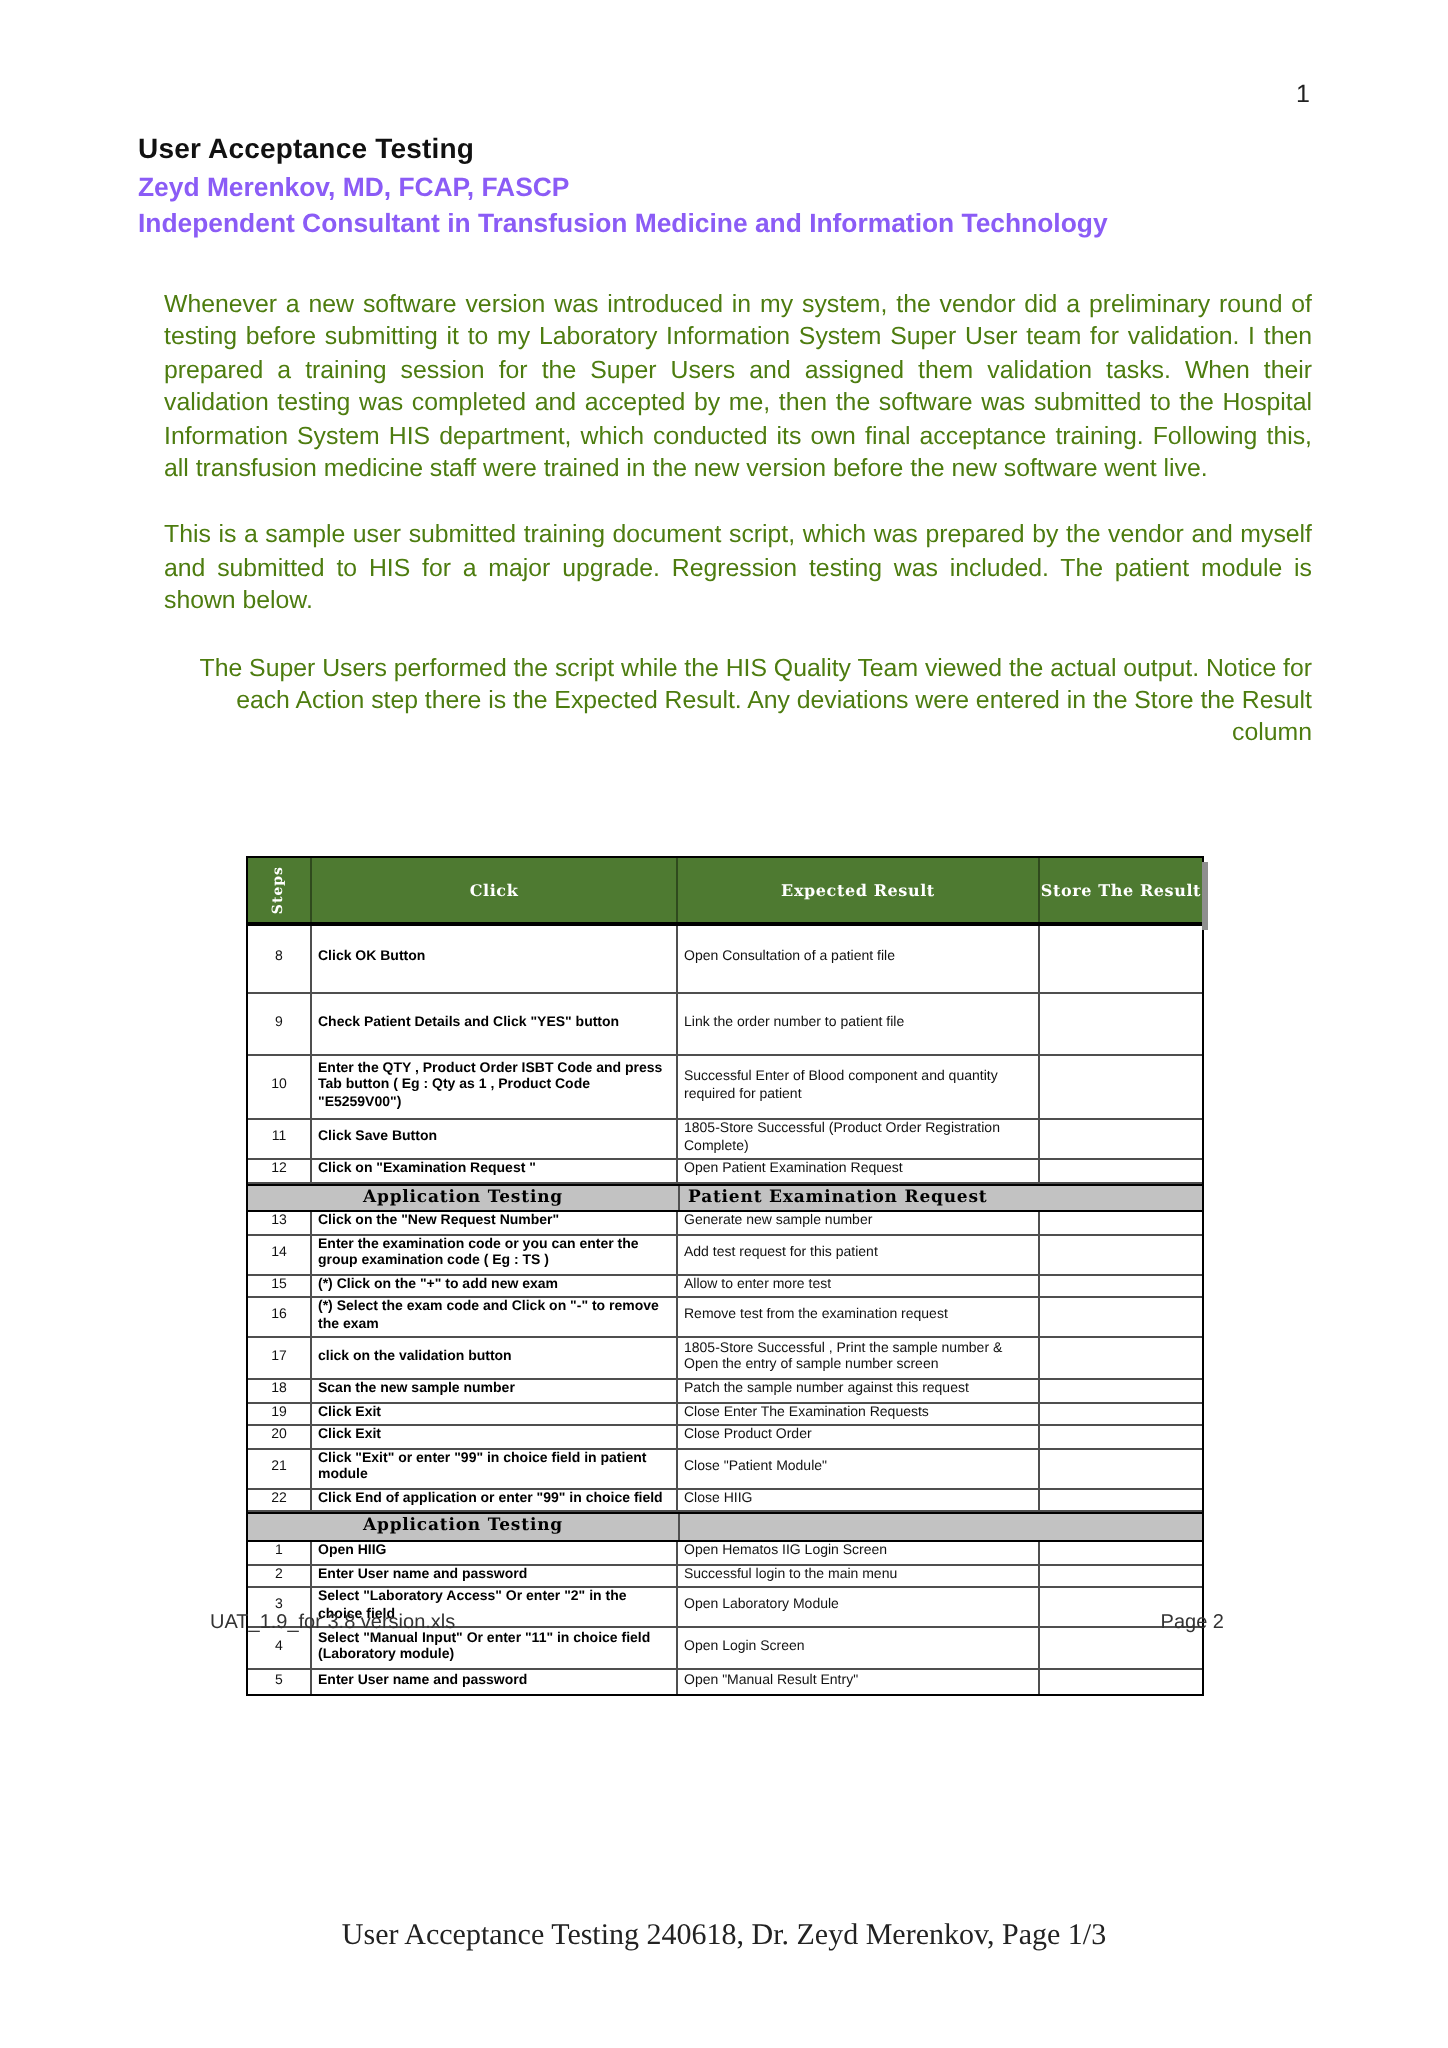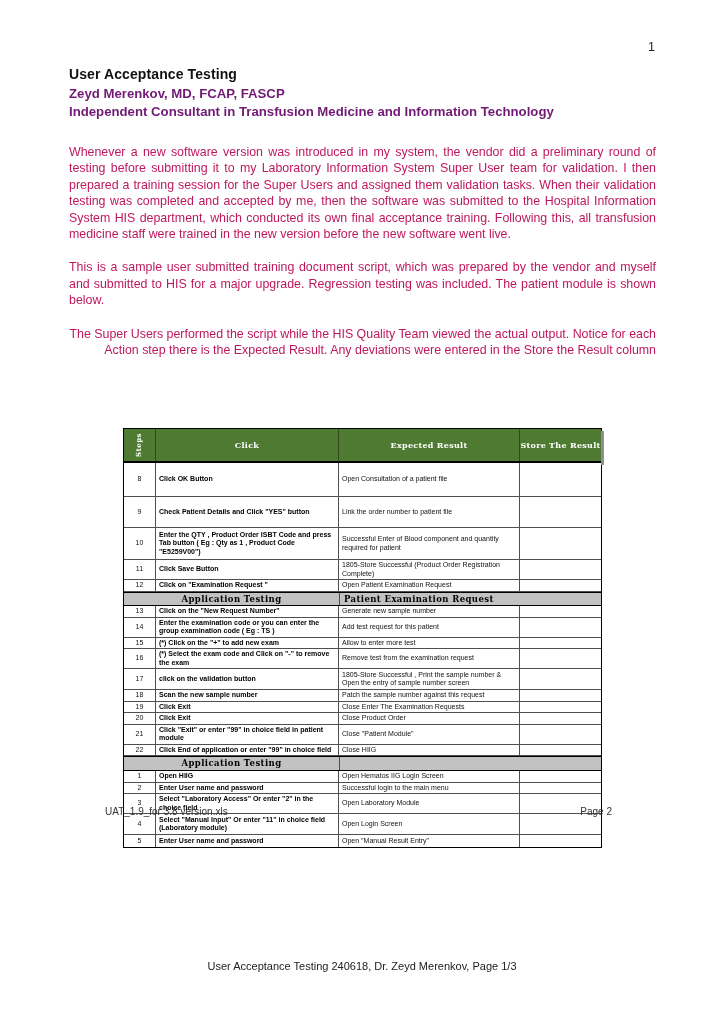--- a/index.html
+++ b/index.html
@@ -8,25 +8,25 @@
     font-family:"Liberation Sans", sans-serif; color:#1a1a1a; overflow:hidden;
   }
   .pagenum{
     position:absolute; top:40px; right:69px; font-size:12.5px; color:#222;
   }
   .head{ position:absolute; left:69px; top:66px; width:586px; }
   .head h1{
     margin:0 0 3px 0; font-size:14px; font-weight:bold; color:#111;
     letter-spacing:0.1px;
   }
-  .head .subline{ font-size:13.2px; font-weight:bold; line-height:17.5px; color:#701a75; }
+  .head .subline{ font-size:13.2px; font-weight:bold; line-height:17.5px; color:#8b5cf6; }
   .body-text{ position:absolute; left:69px; top:144px; width:587px; }
   .body-text p{
-    margin:0 0 17px 0; font-size:12.4px; line-height:16.4px;
-    text-align:justify; color:#be185d;
+    margin:0 0 17px 13px; font-size:12.4px; line-height:16.4px;
+    text-align:justify; color:#4d7c0f;
   }
   .body-text p:last-child{ text-align:right; }
 
   
   .uat-table{
     position:absolute; left:123px; top:428px; width:477px;
     border:1px solid #000; background:#fff;
     font-size:7px; line-height:8.5px; color:#111;
   }
   .thead{
@@ -69,21 +69,21 @@
   .sec-left{ flex:0 0 216px; width:216px; justify-content:center; border-right:1px solid #4f4f4f; box-sizing:border-box; display:flex; align-items:center; }
   .sec-right{ flex:1 1 auto; display:flex; align-items:center; padding-left:4px; box-sizing:border-box; }
 
   .subfoot{
     position:absolute; left:105px; width:507px; top:806px;
     display:flex; justify-content:space-between;
     font-size:10px; color:#333;
   }
   .footer{
     position:absolute; left:0; right:0; top:960px; text-align:center;
-    font-size:11px; color:#222;
+    font-size:15px; color:#222;font-family:Liberation Serif, serif;
   }
 </style>
 </head>
 <body>
 
 <div class="page">
 
   <div class="pagenum">1</div>
 
   <div class="head">

